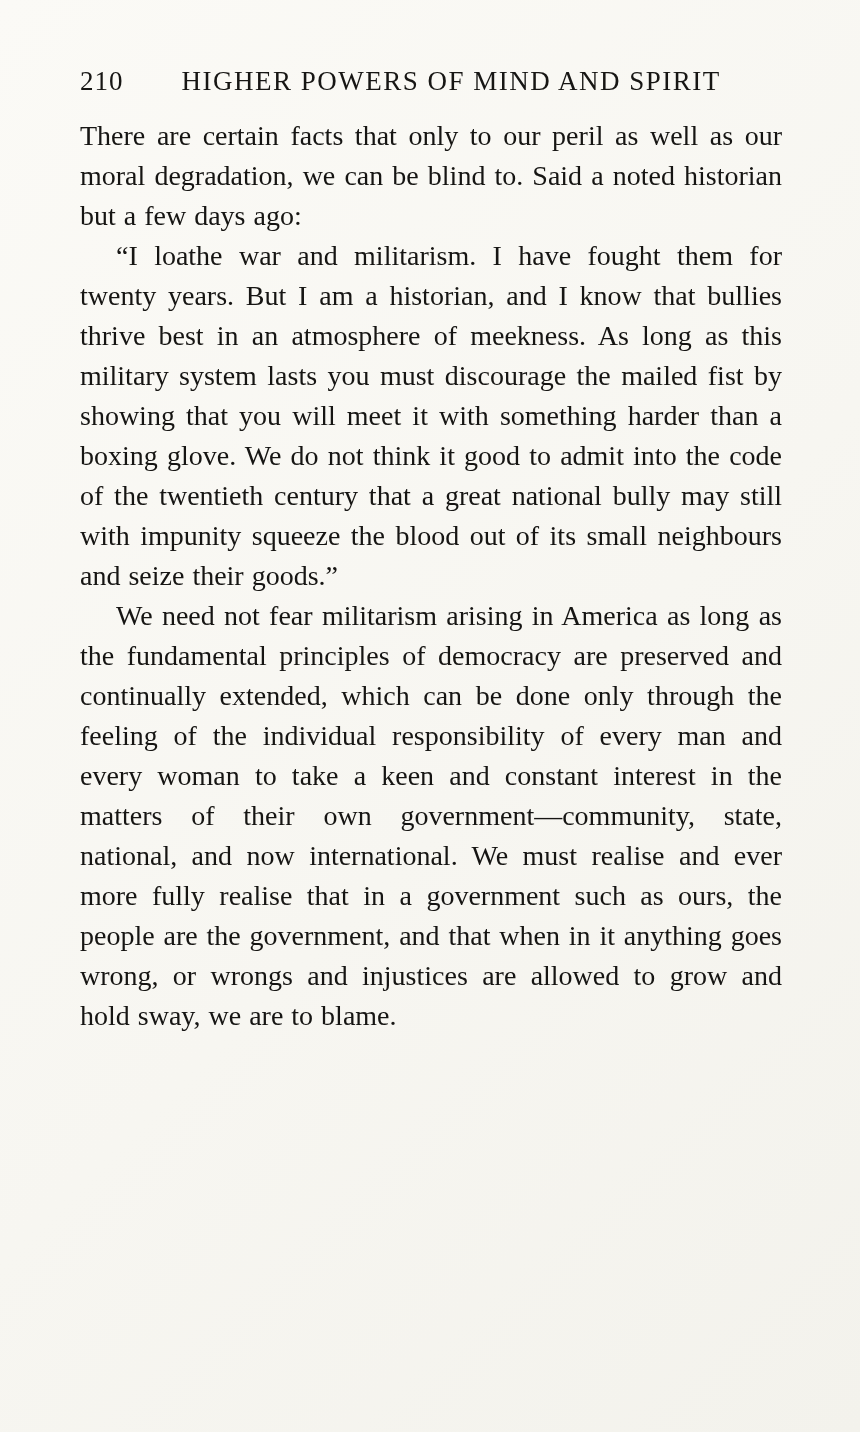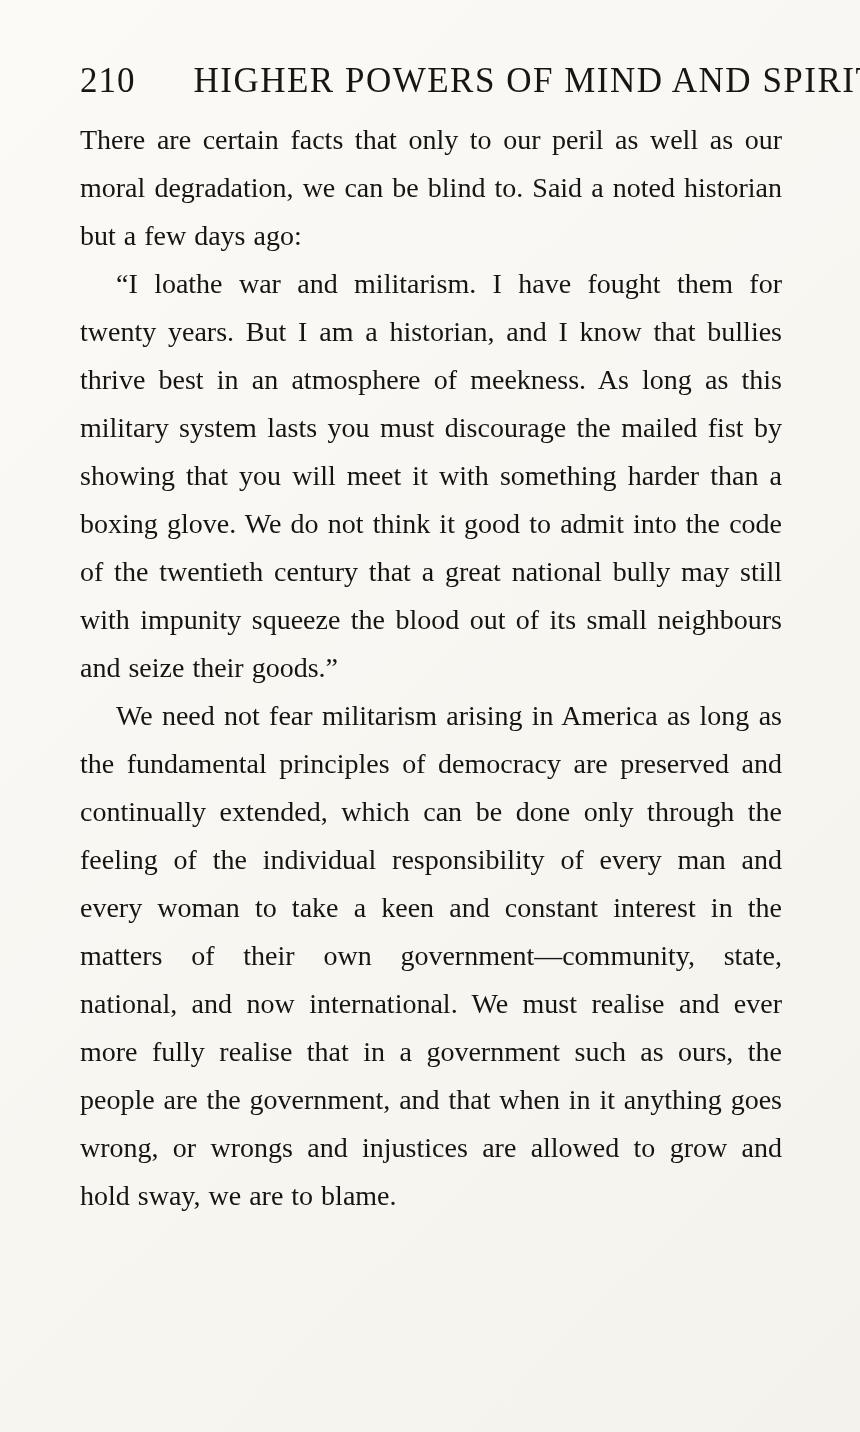--- a/index.html
+++ b/index.html
@@ -14,39 +14,39 @@
     box-sizing: border-box;
     background: linear-gradient(135deg, #fbfaf6 0%, #f7f6f1 55%, #f3f2ec 100%);
     color: #161513;
     font-family: "Liberation Serif", "DejaVu Serif", serif;
     padding: 64px 78px 0 80px;
     overflow: hidden;
   }
   .running-header {
     display: flex;
     align-items: baseline;
-    font-size: 35px;
+    font-size: 27px;
     line-height: 34px;
     letter-spacing: 1.5px;
     white-space: nowrap;
     margin-bottom: 18px;
     color: #171614;
   }
   .page-number {
     margin-right: 26px;
     letter-spacing: 1px;
   }
   .running-title {
     flex: 1;
     margin-left: 32px;
   }
   .page-body p {
     margin: 0;
     font-size: 28px;
-    line-height: 48px;
+    line-height: 40px;
     text-align: justify;
     color: #161513;
     word-spacing: 1px;
   }
   .page-body p.indent {
     text-indent: 36px;
   }
 </style>
 </head>
 <body>

